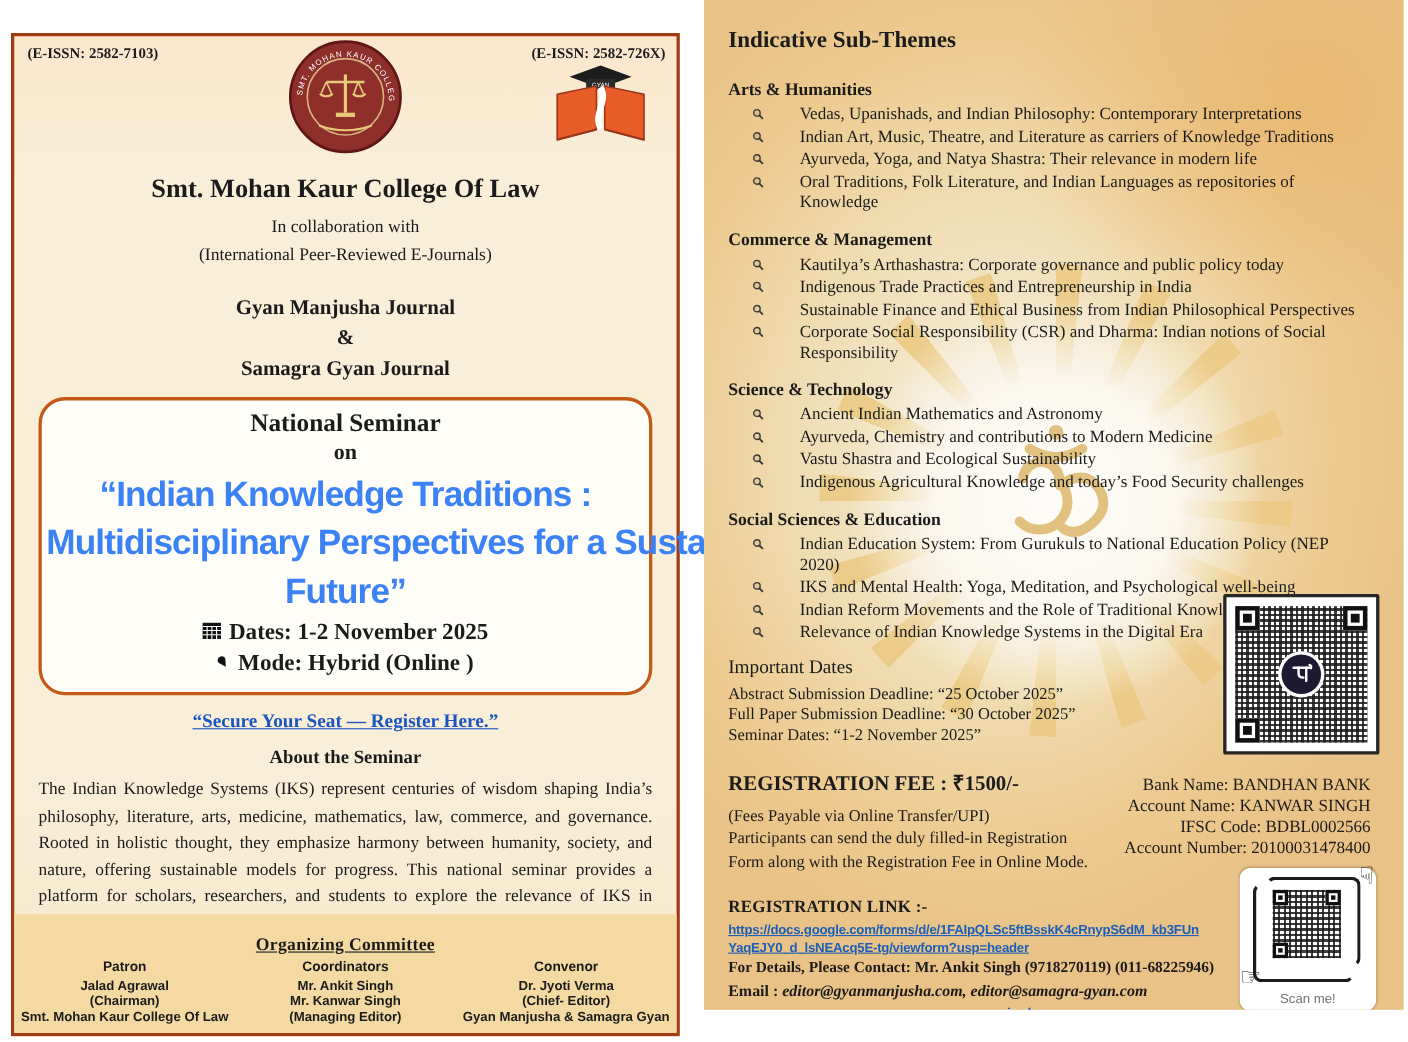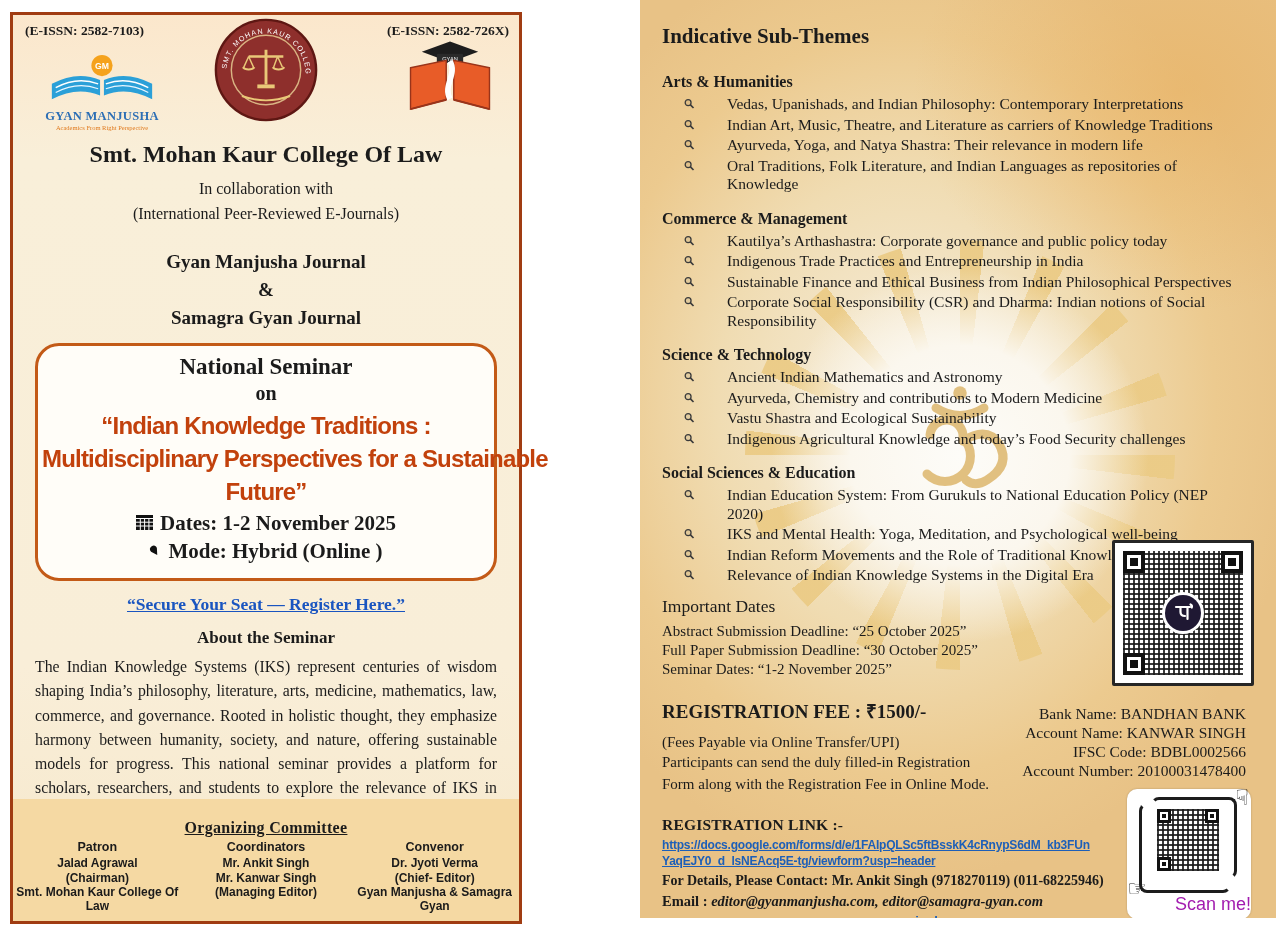--- a/index.html
+++ b/index.html
@@ -2,21 +2,21 @@
 <html><head>
 <meta charset="utf-8">
 <style>
   html,body { margin:0; padding:0; }
   body {
     width:1280px; height:947px; position:relative; background:#ffffff;
     font-family:"Liberation Serif", serif; color:#1b1b1b; overflow:hidden;
   }
   
   .page-left {
-    position:absolute; left:10px; top:12px; width:512px; height:912px;
+    position:absolute; left:10px; top:30px; width:608px; height:912px;
     box-sizing:border-box; border:3px solid #a03c12;
     background:linear-gradient(180deg,#fbe7cc 0%, #f9efd9 16%, #f9eed8 72%, #f6e8cb 100%);
   }
   .pl-header { position:relative; height:124px; }
   .issn { position:absolute; top:8px; font-weight:bold; font-size:13.5px; }
   .issn.left { left:12px; } .issn.right { right:10px; }
   .logo-gm { position:absolute; left:24px; top:38px; width:130px; text-align:center; }
   .logo-gm .gm-name { font-weight:bold; color:#2d6fb5; font-size:12.5px; letter-spacing:.3px; margin-top:-2px; }
   .logo-gm .gm-tag { font-size:6.5px; color:#e07a1e; }
   .logo-seal { position:absolute; left:50%; transform:translateX(-50%); top:2px; }
@@ -25,22 +25,22 @@
   .collab1 { text-align:center; font-size:16px; margin-top:12px; }
   .collab2 { text-align:center; font-size:16px; margin-top:7px; }
   .journal { text-align:center; font-size:19px; font-weight:bold; margin-top:28px; }
   .journal.mid { margin-top:6px; }
   .seminar-box {
     margin:14px 22px 0; border:3px solid #c35a17; border-radius:24px;
     background:#fffdf8; text-align:center; padding:8px 4px 14px;
   }
   .sem-l1 { font-size:23px; font-weight:bold; }
   .sem-l2 { font-size:20px; font-weight:bold; margin-top:2px; }
-  .sem-title { color:#c2410c; font-family:"Liberation Sans", sans-serif; font-weight:bold;
-    font-size:24px; letter-spacing:-0.8px; line-height:1.38; white-space:nowrap; }
+  .sem-title { color:#3b82f6; font-family:"Liberation Sans", sans-serif; font-weight:bold;
+    font-size:32px; letter-spacing:-0.8px; line-height:1.38; white-space:nowrap; }
   .sem-title.first { margin-top:4px; }
   .sem-meta { font-size:21px; font-weight:bold; margin-top:3px; display:flex; justify-content:center; align-items:center; gap:7px; }
   .register-link { display:block; text-align:center; margin-top:13px; color:#1a55c0;
     font-weight:bold; font-size:17.5px; text-decoration:underline; }
   .about-head { text-align:center; font-weight:bold; font-size:17px; margin-top:13px; }
   .about-text { margin:7px 22px 0; text-align:justify; font-size:15.8px; line-height:1.53; }
   .committee { position:absolute; left:0; right:0; bottom:0; background:#f5d9a3; padding:20px 0 8px; }
   .committee-head { text-align:center; font-weight:bold; font-size:16px; text-decoration:underline; letter-spacing:.3px; }
   .committee-cols { display:flex; margin-top:3px; font-family:"Liberation Sans", sans-serif; }
   .ccol { flex:1; text-align:center; font-size:12px; font-weight:bold; line-height:1.18; }
@@ -107,47 +107,31 @@
     border-top-color:transparent; border-right-color:transparent; }
   .scan-frame2 { position:absolute; left:24px; top:8px; width:80px; height:76px;
     border:3px solid #1c1c1c; border-radius:8px;
     border-bottom-color:transparent; border-left-color:transparent; }
   .scan-qr { position:absolute; left:30px; top:20px; width:62px; height:62px; }
   .scan-qr .finder { width:14px; height:14px; border-width:3px; }
   .scan-qr .finder::after { inset:2px; }
   .hand { position:absolute; font-family:"DejaVu Sans", sans-serif; color:#1c1c1c; }
   .hand.tr { right:2px; top:-4px; font-size:22px; }
   .hand.bl { left:0px; bottom:18px; font-size:22px; }
-  .scan-label { position:absolute; left:0; right:0; bottom:4px; text-align:right;
-    font-family:"Liberation Sans", sans-serif; font-size:18px; color:#a21caf; }
+  .scan-label { position:absolute; left:0; right:0; bottom:4px; text-align:center;
+    font-family:"Liberation Sans", sans-serif; font-size:12px; color:#737373; }
 </style>
 </head>
 <body>
 
 <div class="page-left">
   <div class="pl-header">
     <div class="issn left">(E-ISSN: 2582-7103)</div>
     <div class="issn right">(E-ISSN: 2582-726X)</div>
 
-    <div class="logo-gm">
-      <span>
-        <svg width="118" height="54" viewBox="0 0 120 56">
-          <circle cx="60" cy="13" r="11" fill="#f5a21c"></circle>
-          <text x="60" y="16.5" font-size="9" font-weight="bold" fill="#ffffff" text-anchor="middle" font-family="Liberation Sans, sans-serif">GM</text>
-          <path d="M8 32 Q34 18 58 28 L58 44 Q34 34 8 48 Z" fill="#2ba0d8"></path>
-          <path d="M112 32 Q86 18 62 28 L62 44 Q86 34 112 48 Z" fill="#2ba0d8"></path>
-          <path d="M12 36 Q34 24 56 32" stroke="#ffffff" stroke-width="1.5" fill="none"></path>
-          <path d="M108 36 Q86 24 64 32" stroke="#ffffff" stroke-width="1.5" fill="none"></path>
-          <path d="M12 41 Q34 29 56 37" stroke="#e8f6ff" stroke-width="1.2" fill="none"></path>
-          <path d="M108 41 Q86 29 64 37" stroke="#e8f6ff" stroke-width="1.2" fill="none"></path>
-        </svg>
-      </span>
-      <div class="gm-name">GYAN MANJUSHA</div>
-      <div class="gm-tag">Academics From Right Perspective</div>
-    </div>
 
     <div class="logo-seal">
       <svg width="106" height="106" viewBox="0 0 110 110">
         <circle cx="55" cy="55" r="52" fill="#8e2f2c"></circle>
         <circle cx="55" cy="55" r="52" fill="none" stroke="#5e1713" stroke-width="2.5"></circle>
         <circle cx="55" cy="55" r="36" fill="none" stroke="#d9b483" stroke-width="1.5"></circle>
         <path id="sealArc" d="M14 58 a41 41 0 1 1 82 0" fill="none"></path>
         <text font-size="7.5" fill="#ffffff" letter-spacing="1.1" font-family="Liberation Sans, sans-serif">
           <textPath href="#sealArc" startOffset="4">SMT. MOHAN KAUR COLLEGE OF LAW</textPath>
         </text>

